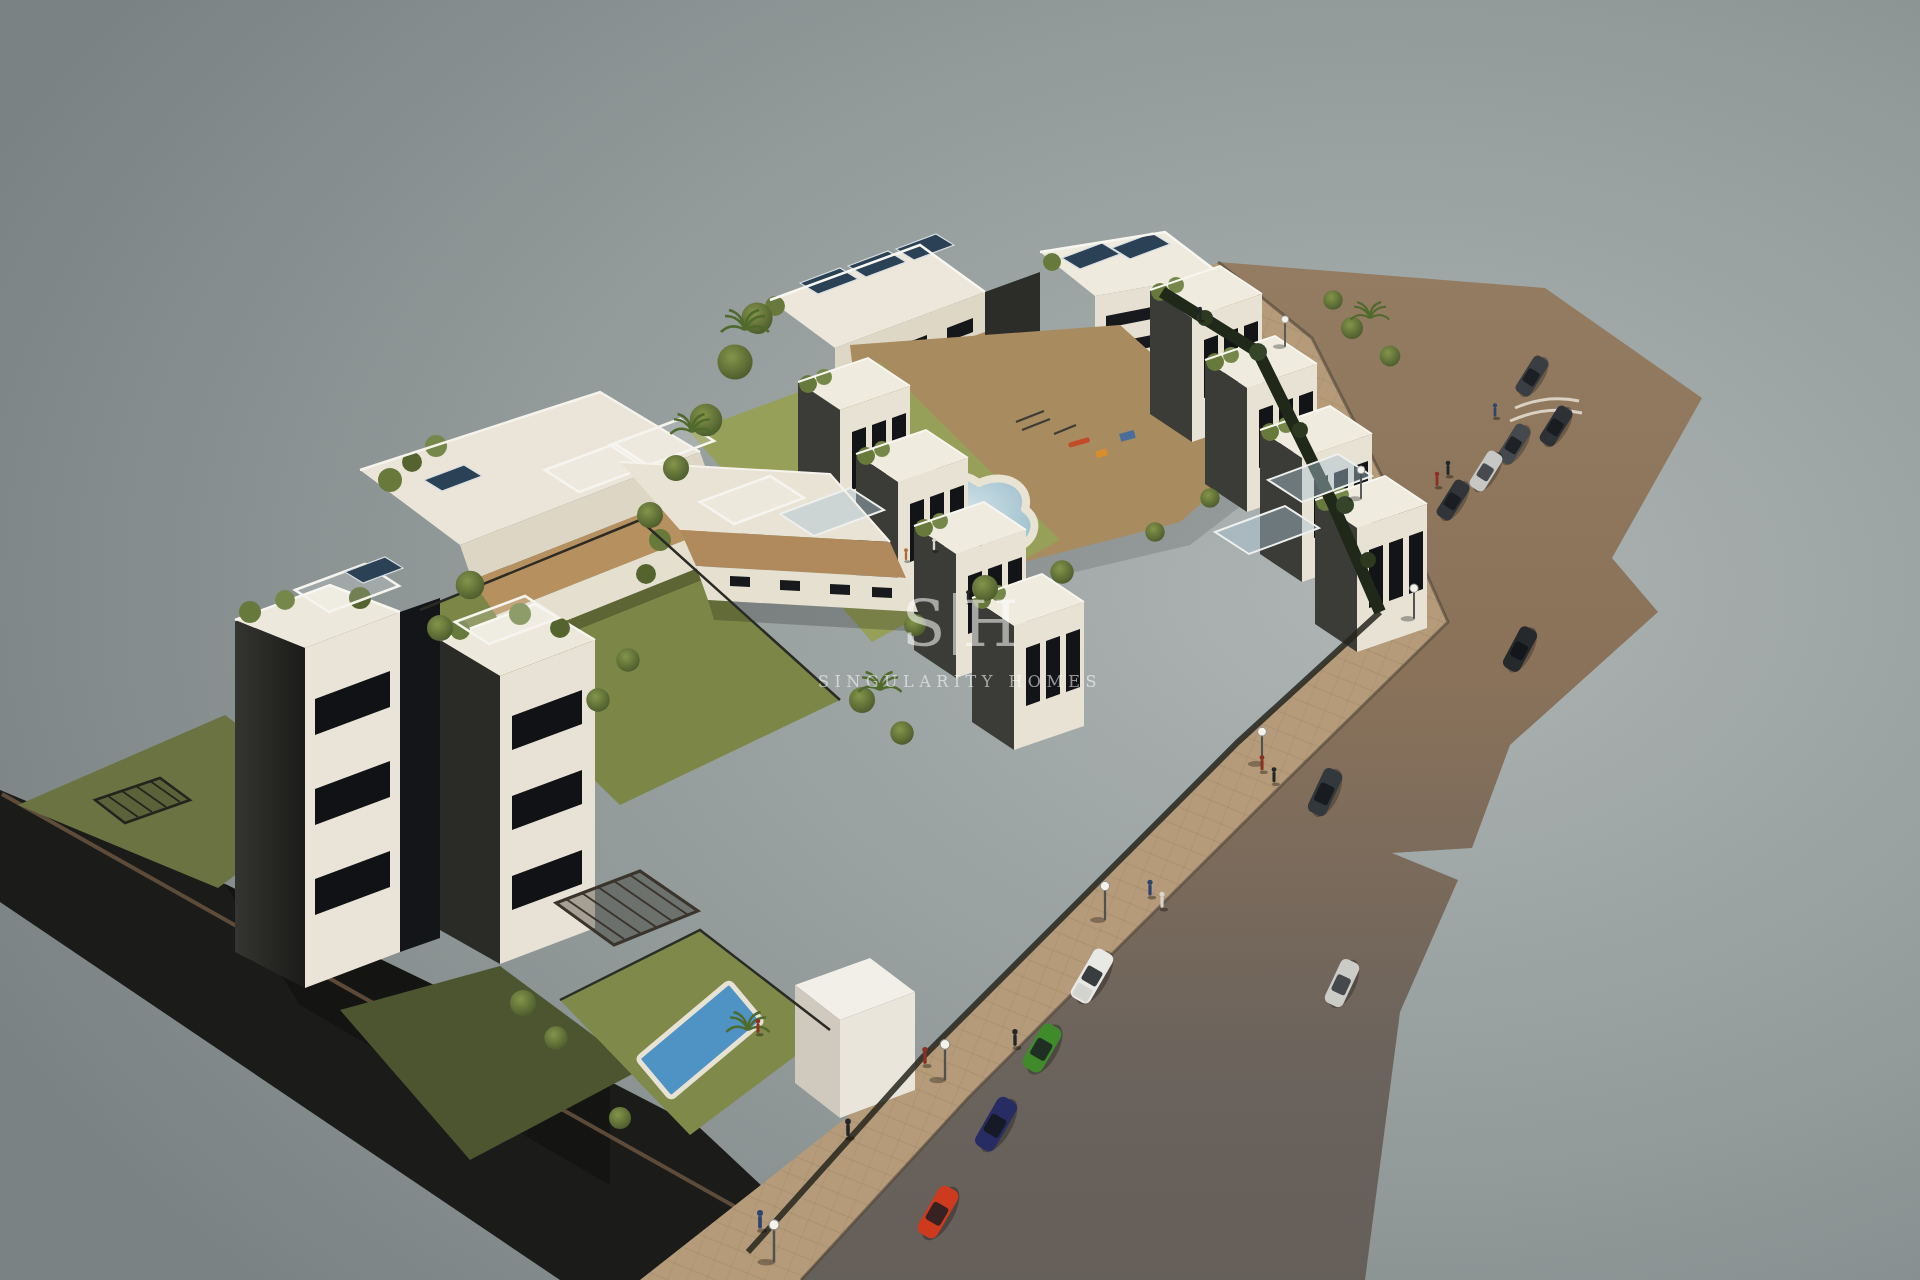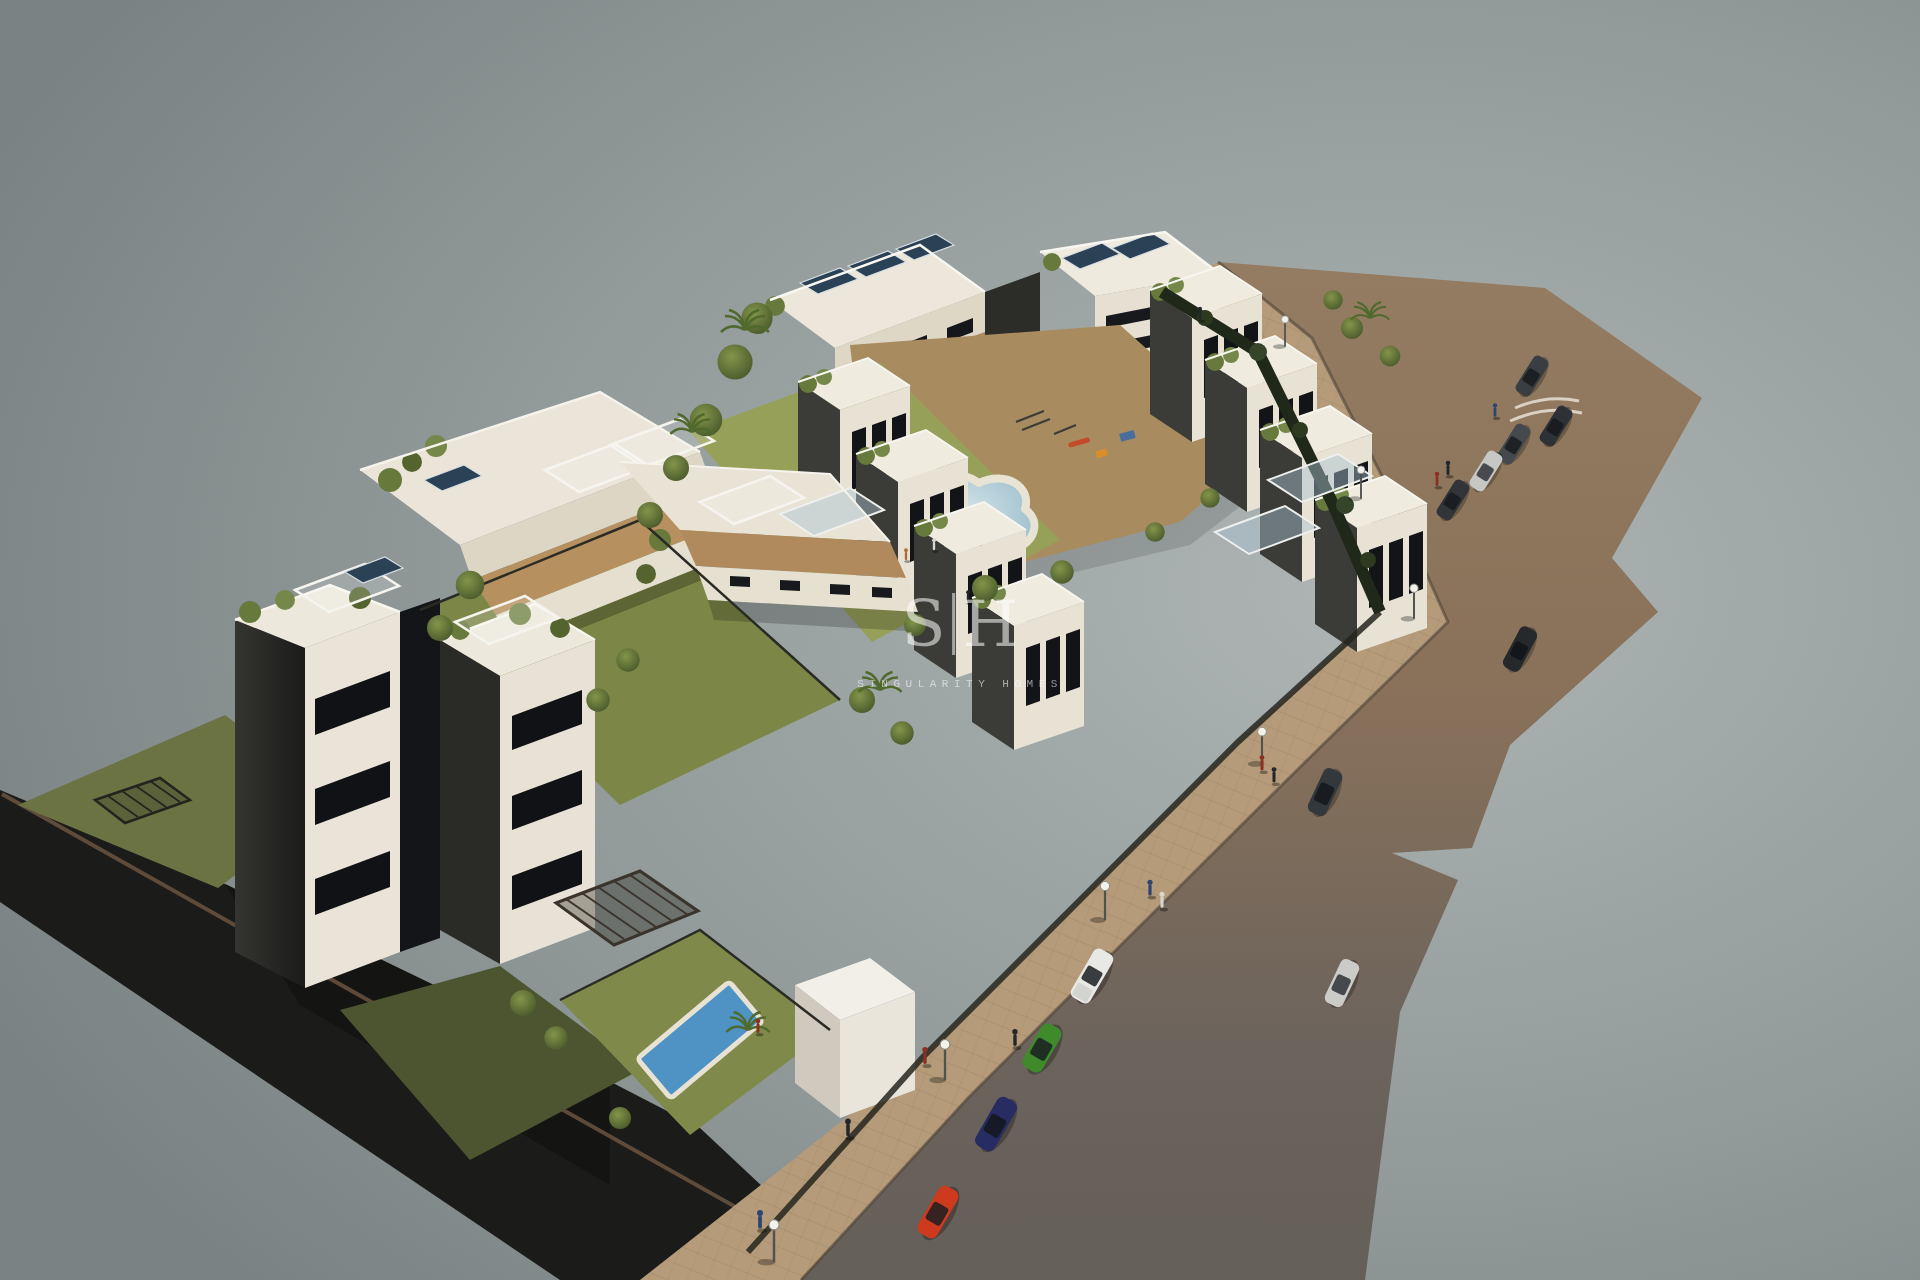--- a/index.html
+++ b/index.html
@@ -6,21 +6,21 @@
   .stage{position:relative;width:1920px;height:1280px;overflow:hidden;background:#7c8485;}
   .stage svg{position:absolute;left:0;top:0;}
   .watermark{
     position:absolute;left:960px;top:592px;transform:translateX(-50%);
     text-align:center;color:#fff;opacity:.55;
     font-family:"DejaVu Serif", "Liberation Serif", serif;
     pointer-events:none;z-index:5;
   }
   .wm-logo{font-size:64px;line-height:1;display:flex;align-items:center;justify-content:center;gap:7px;}
   .wm-bar{display:inline-block;width:3px;height:62px;background:#fff;}
-  .wm-name{margin-top:22px;font-size:11px;letter-spacing:5.5px;white-space:nowrap;font-family:Liberation Mono, monospace;}
+  .wm-name{margin-top:16px;font-size:16px;letter-spacing:5.5px;white-space:nowrap;}
 </style>
 </head>
 <body>
 
 <div class="stage">
 <svg width="1920" height="1280" viewBox="0 0 1920 1280">
   <defs>
     <radialGradient id="gBg" cx="72%" cy="46%" r="80%">
       <stop offset="0%" stop-color="#aeb5b4"></stop>
       <stop offset="55%" stop-color="#939b9b"></stop>

